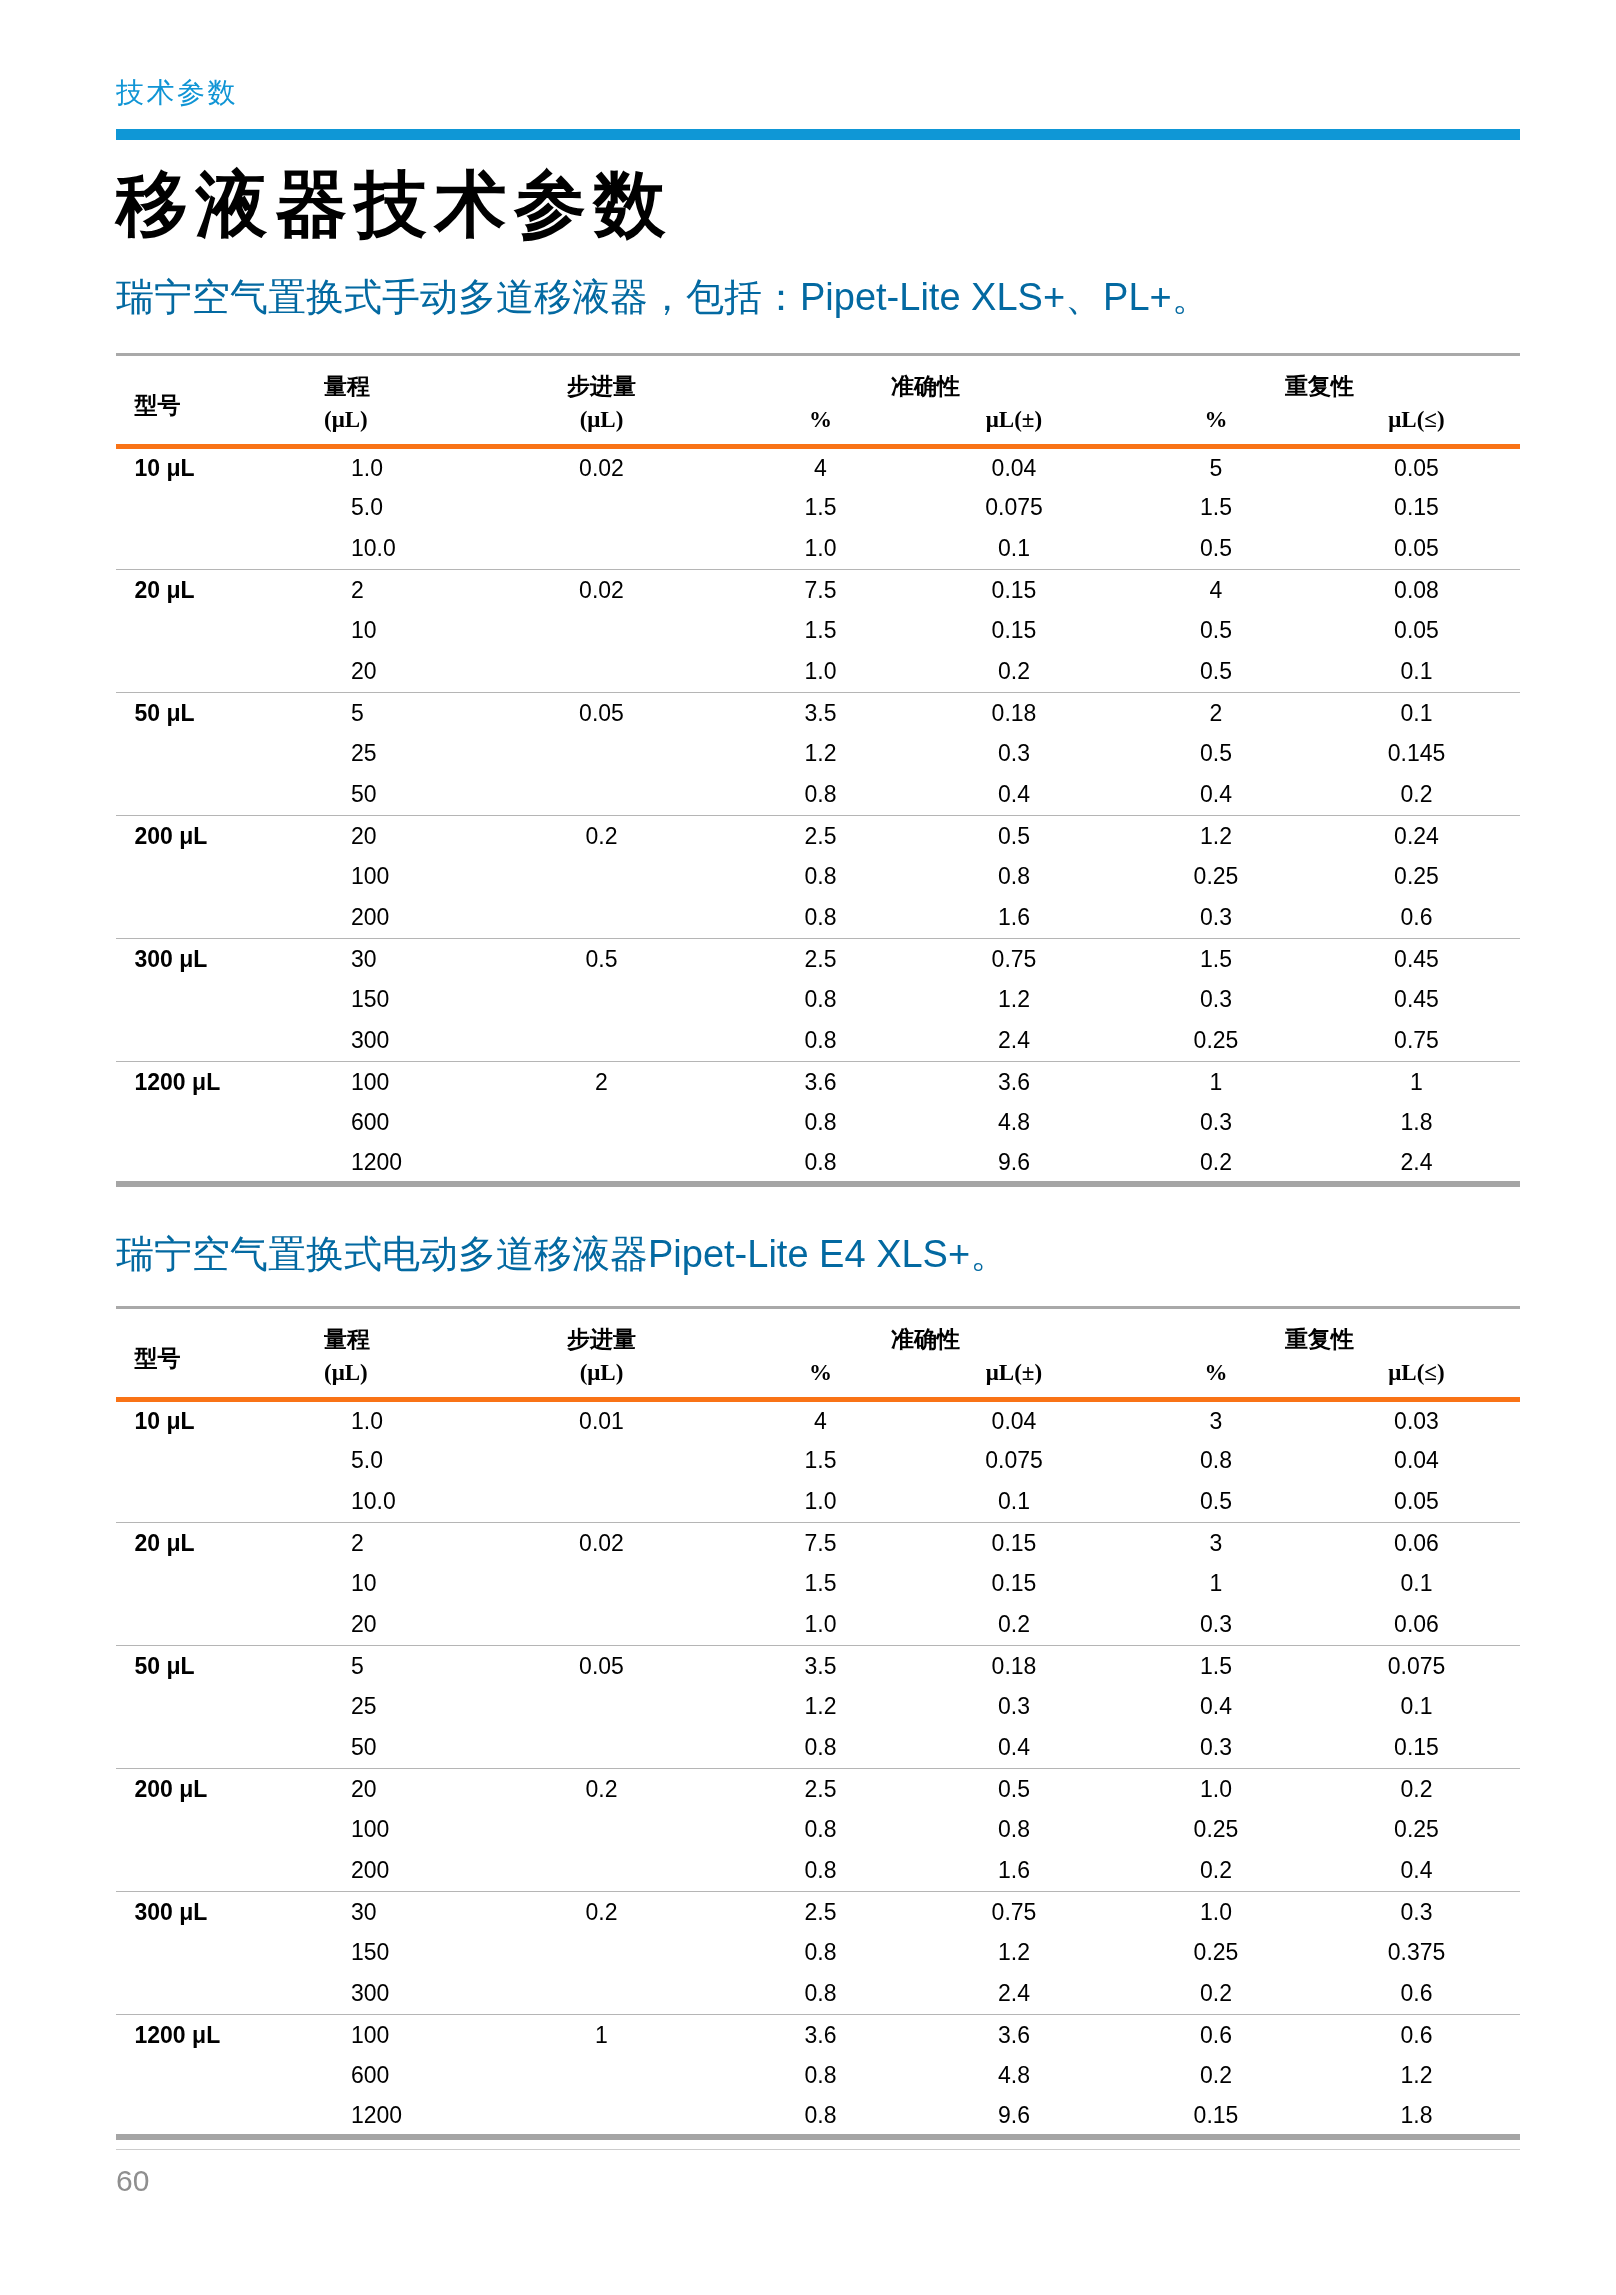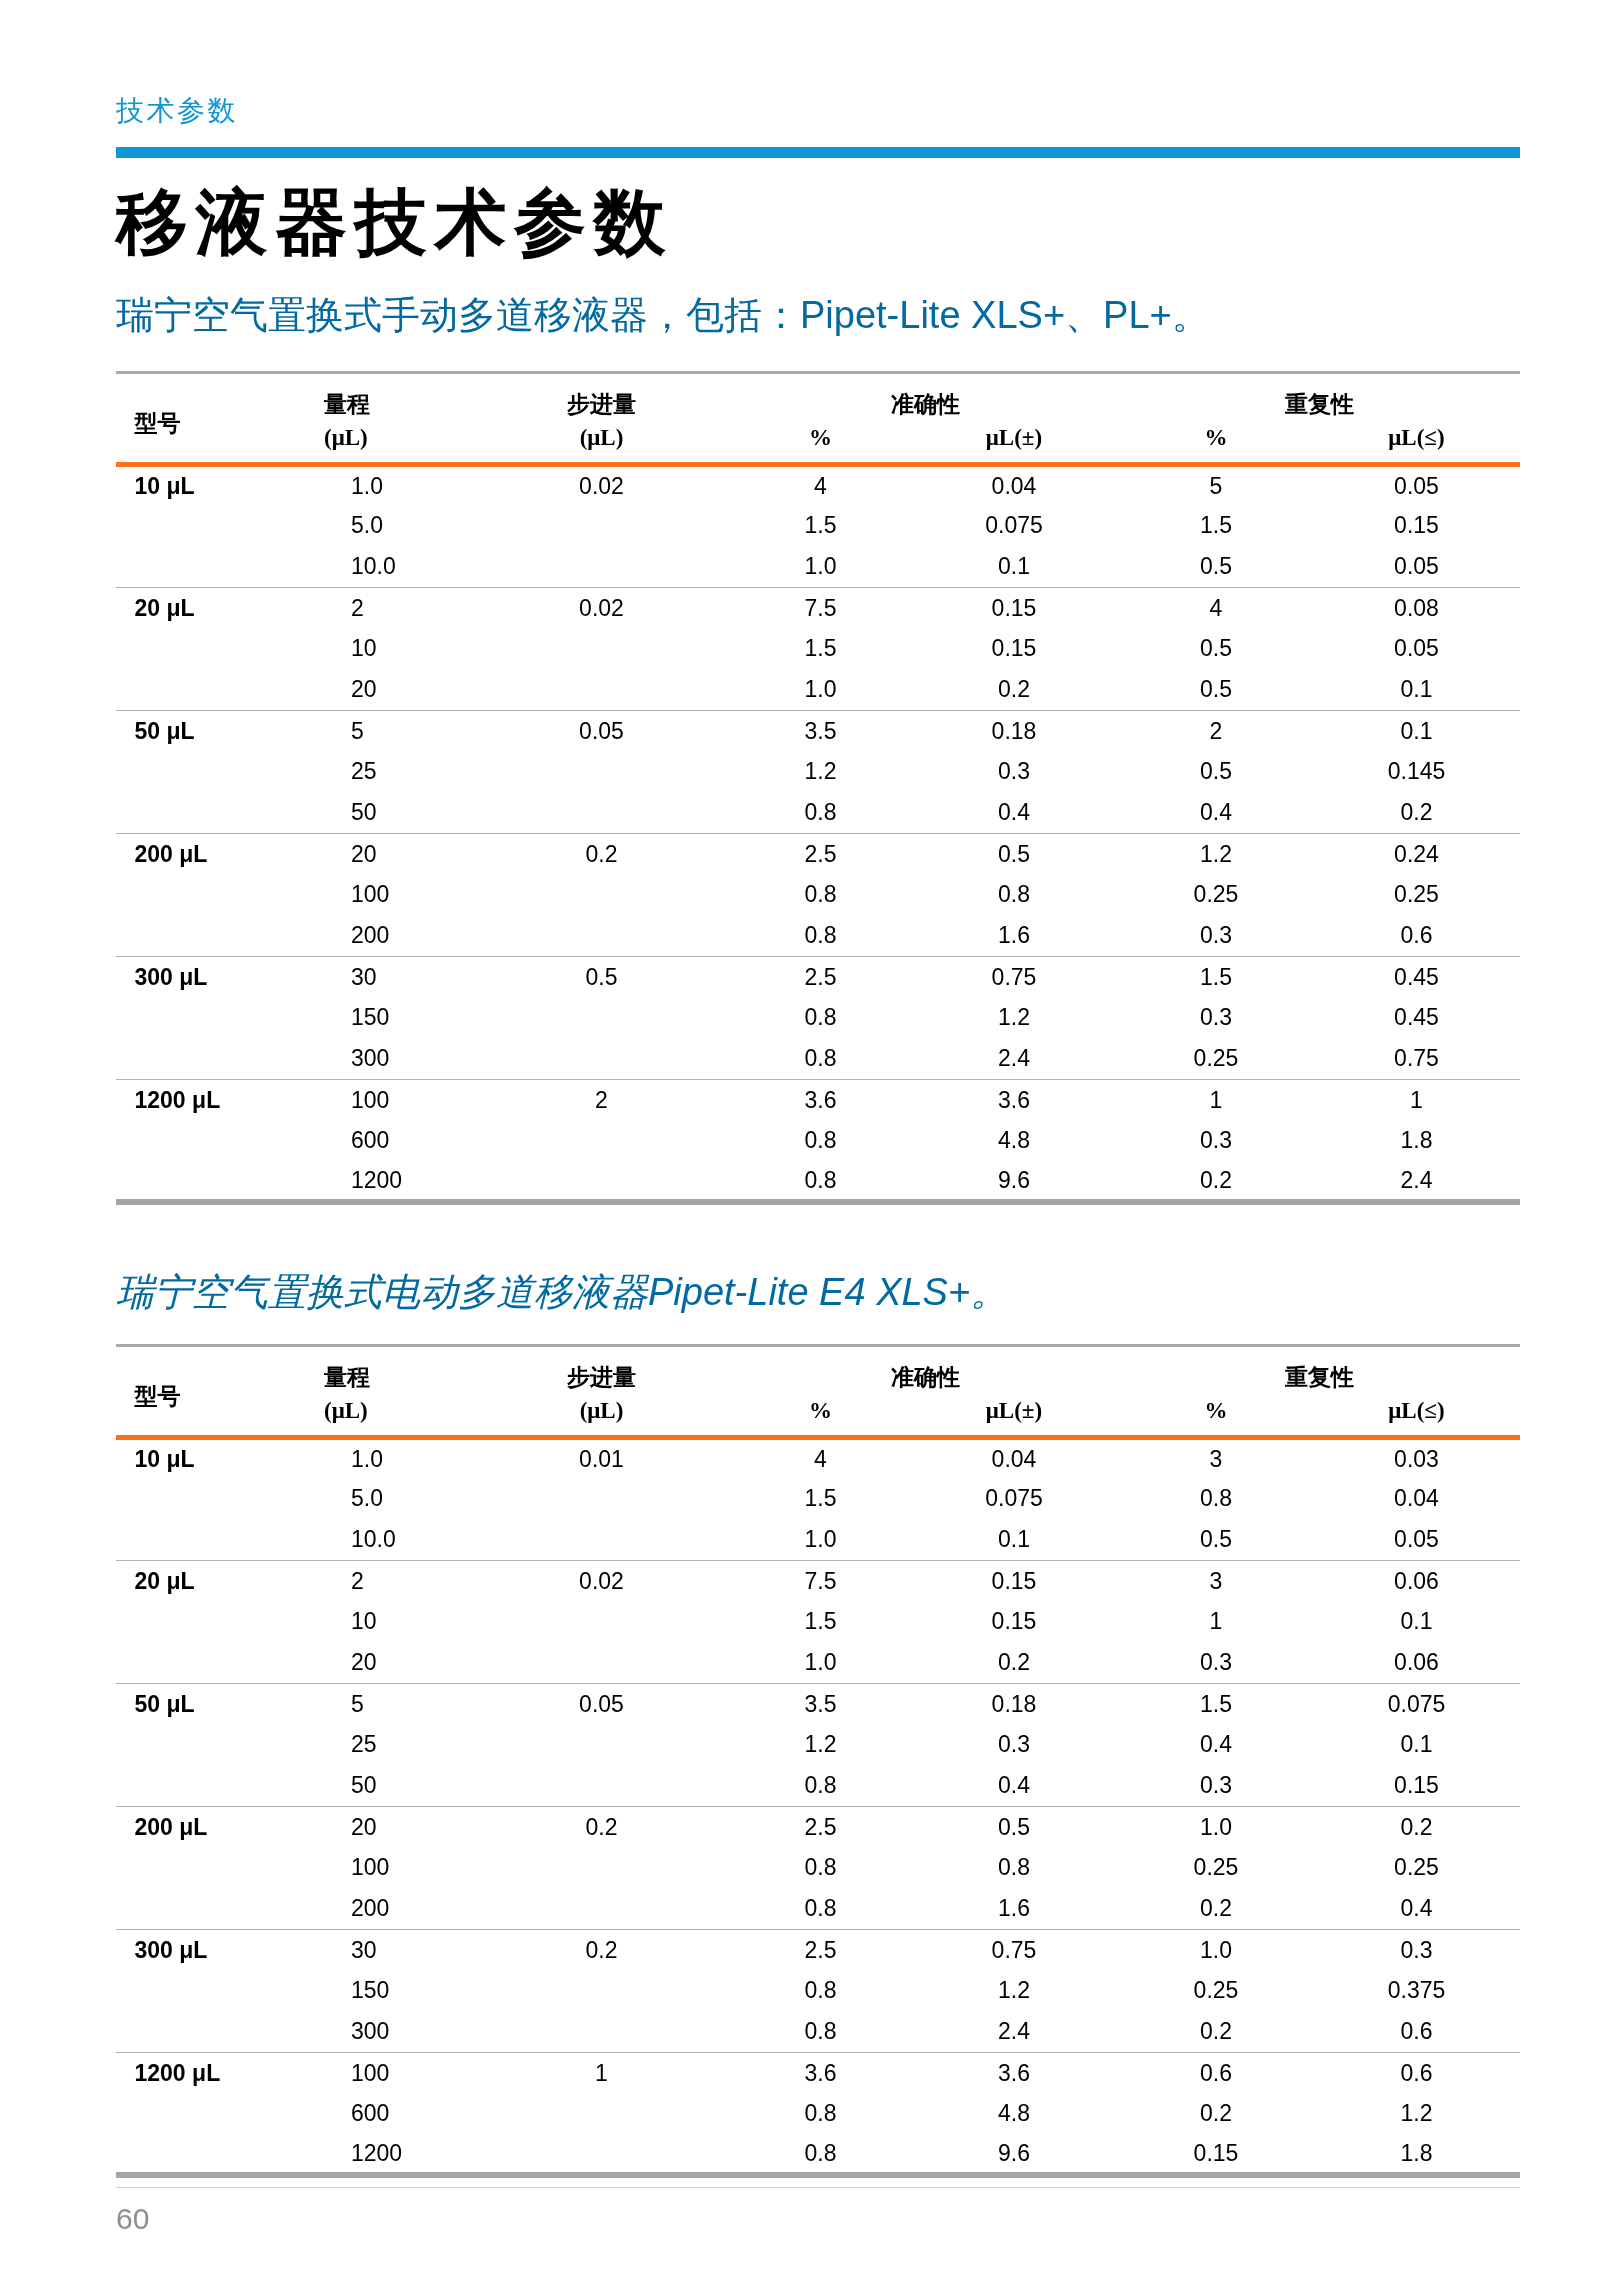--- a/index.html
+++ b/index.html
@@ -3,21 +3,21 @@
 <meta charset="utf-8">
 <style>
   * { margin:0; padding:0; box-sizing:border-box; }
   html,body { background:#ffffff; }
   body {
     width:1616px; height:2295px;
     font-family:"Liberation Sans","DejaVu Sans",sans-serif;
     color:#111;
     overflow:hidden;
   }
-  .content { padding:18px 96px 0 116px; width:1616px; }
+  .content { padding:0 96px 0 116px; width:1616px; }
 
   .eyebrow {
     padding-top:76px;
     font-size:28px; line-height:1.2;
     letter-spacing:2.5px;
     color:#1095d5;
   }
   .accent-bar {
     margin-top:19.4px;
     width:100%; height:11px;
@@ -27,21 +27,21 @@
     margin-top:23.6px;
     font-size:72px; line-height:1.12;
     font-weight:900; letter-spacing:7.6px;
     color:#000;
   }
   .section-intro {
     font-size:38px; line-height:1.25;
     color:#0369a1;
   }
   .intro-1 { margin-top:30px; margin-bottom:31px; }
-  .intro-2 { margin-top:64px; margin-bottom:27px;font-style:italic; }
+  .intro-2 { margin-top:44px; margin-bottom:27px; }
 
   table.spec-table {
     width:100%;
     border-collapse:collapse;
     table-layout:fixed;
     border-top:3.4px solid #a9a9a9;
     border-bottom:6.7px solid #a5a5a5;
     font-size:23px;
     color:#000;
   }

